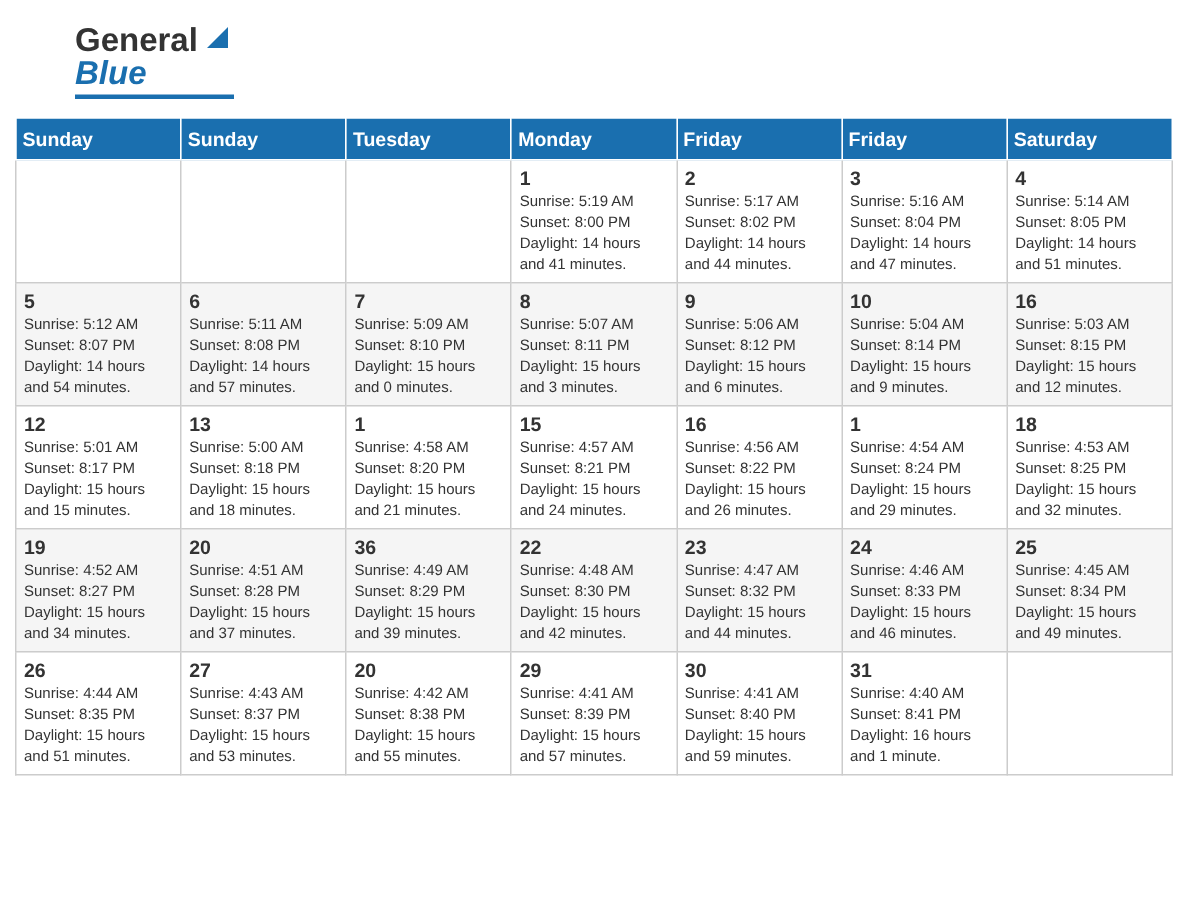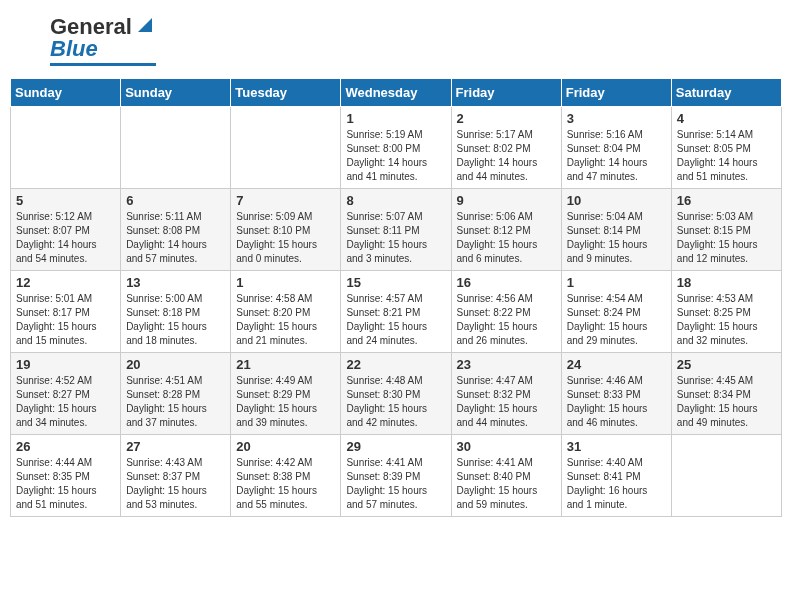--- a/index.html
+++ b/index.html
@@ -101,21 +101,21 @@
     <div class="location"></div>
   </div>
 </div>
 
 <table class="calendar">
   <thead>
     <tr>
     <th>Sunday</th>
         <th>Sunday</th>
         <th>Tuesday</th>
-        <th>Wednesday</th>
+        <th>Monday</th>
         <th>Friday</th>
         <th>Friday</th>
         <th>Saturday</th>
       </tr>
   </thead>
   <tbody id="calendar-body">
   <tr>
         <td class="empty-cell"></td>
         <td class="empty-cell"></td>
         <td class="empty-cell"></td>
@@ -239,21 +239,21 @@
             Sunrise: 4:52 AM<br>Sunset: 8:27 PM<br>Daylight: 15 hours and 34 minutes.
           </div>
         </td>
         <td>
           <span class="day-num">20</span>
           <div class="day-detail">
             Sunrise: 4:51 AM<br>Sunset: 8:28 PM<br>Daylight: 15 hours and 37 minutes.
           </div>
         </td>
         <td>
-          <span class="day-num">21</span>
+          <span class="day-num">36</span>
           <div class="day-detail">
             Sunrise: 4:49 AM<br>Sunset: 8:29 PM<br>Daylight: 15 hours and 39 minutes.
           </div>
         </td>
         <td>
           <span class="day-num">22</span>
           <div class="day-detail">
             Sunrise: 4:48 AM<br>Sunset: 8:30 PM<br>Daylight: 15 hours and 42 minutes.
           </div>
         </td>

